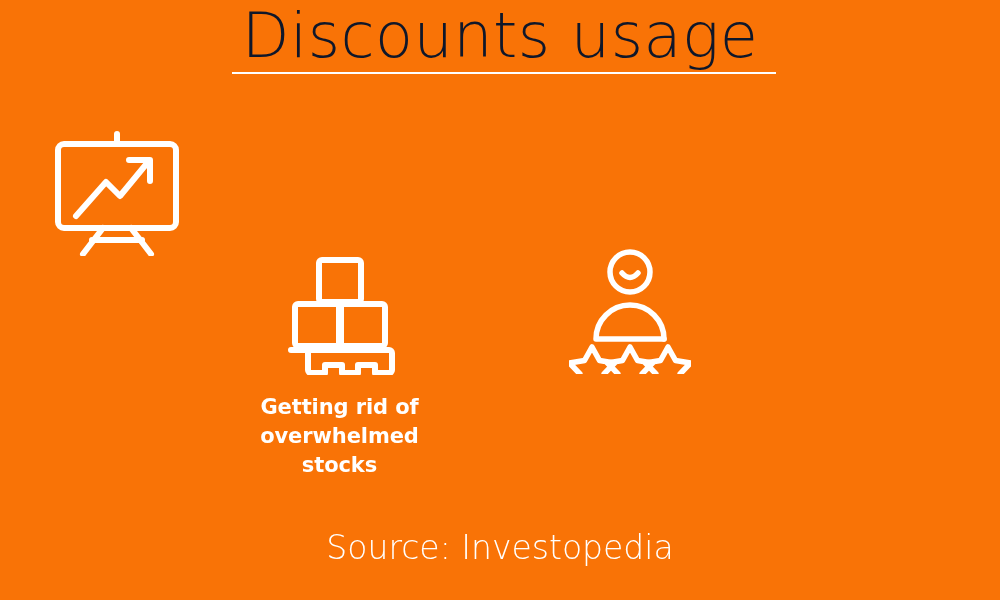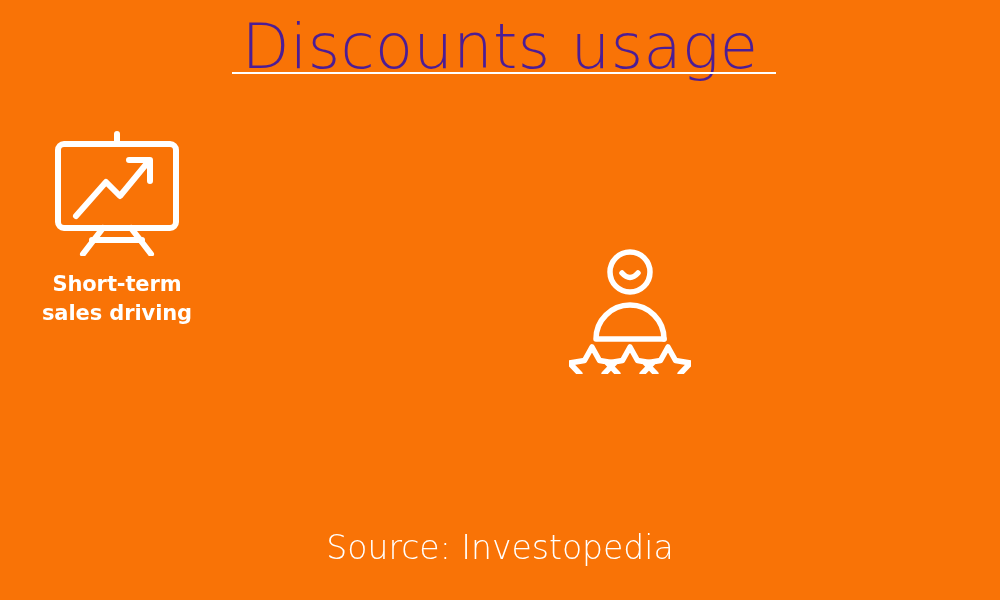--- a/index.html
+++ b/index.html
@@ -24,27 +24,27 @@
   #title-block {
     position: absolute;
     left: 0;
     top: 0;
     width: 1000px;
     text-align: center;
   }
   #page-title {
     display: block;
     margin: 0;
-    padding-top: 13px;
+    padding-top: 2px;
     font-family: "DejaVu Sans", sans-serif;
     font-weight: 300;
     font-size: 62px;
     line-height: 68px;
     letter-spacing: 0.5px;
-    color: #4c1d95;
+    color: #0f172a;
     white-space: nowrap;
   }
   #title-underline {
     position: absolute;
     left: 232px;
     top: 72px;
     width: 544px;
     height: 2px;
     background: #FFFFFF;
   }
@@ -116,24 +116,38 @@
         <rect x="11" y="14" width="118" height="84" rx="6" ry="6"></rect>
 
         <polyline points="29,86 59,52 73,66 101,32"></polyline>
         <polyline points="82,30 103,30 103,51"></polyline>
 
         <line x1="56" y1="98" x2="36" y2="124"></line>
         <line x1="84" y1="98" x2="104" y2="124"></line>
         <line x1="45" y1="110" x2="95" y2="110"></line>
       </svg>
     </span>
-    <span class="item-label">Short-term
-sales driving</span>
   </div>
 
+  <div class="item" id="item-2">
+    <span class="item-icon">
+      <svg width="118" height="120" viewBox="0 0 118 120" fill="none" stroke="#FFFFFF" stroke-width="6" stroke-linecap="round" stroke-linejoin="round">
+
+        <rect x="38" y="5" width="42" height="42" rx="3" ry="3"></rect>
+
+        <rect x="14" y="49" width="44" height="42" rx="3" ry="3"></rect>
+
+        <rect x="60" y="49" width="44" height="42" rx="3" ry="3"></rect>
+
+        <path d="M10 95 h98 a3 3 0 0 1 3 3 v17 a3 3 0 0 1 -3 3 h-14 v-8 h-17 v8 h-16 v-8 h-17 v8 h-14 a3 3 0 0 1 -3 -3 v-17 a3 3 0 0 1 3 -3 z"></path>
+      </svg>
+    </span>
+    <span class="item-label">Getting rid of
+overwhelmed stocks</span>
+  </div>
 
   <div class="item" id="item-3">
     <span class="item-icon">
       <svg width="122" height="126" viewBox="0 0 122 126" fill="none" stroke="#FFFFFF" stroke-width="5.5" stroke-linecap="round" stroke-linejoin="round">
 
         <circle cx="61" cy="24" r="20"></circle>
 
         <path d="M53 25 q8 9 16 0"></path>
 
         <path d="M27 91 a34 34 0 0 1 68 0"></path>

